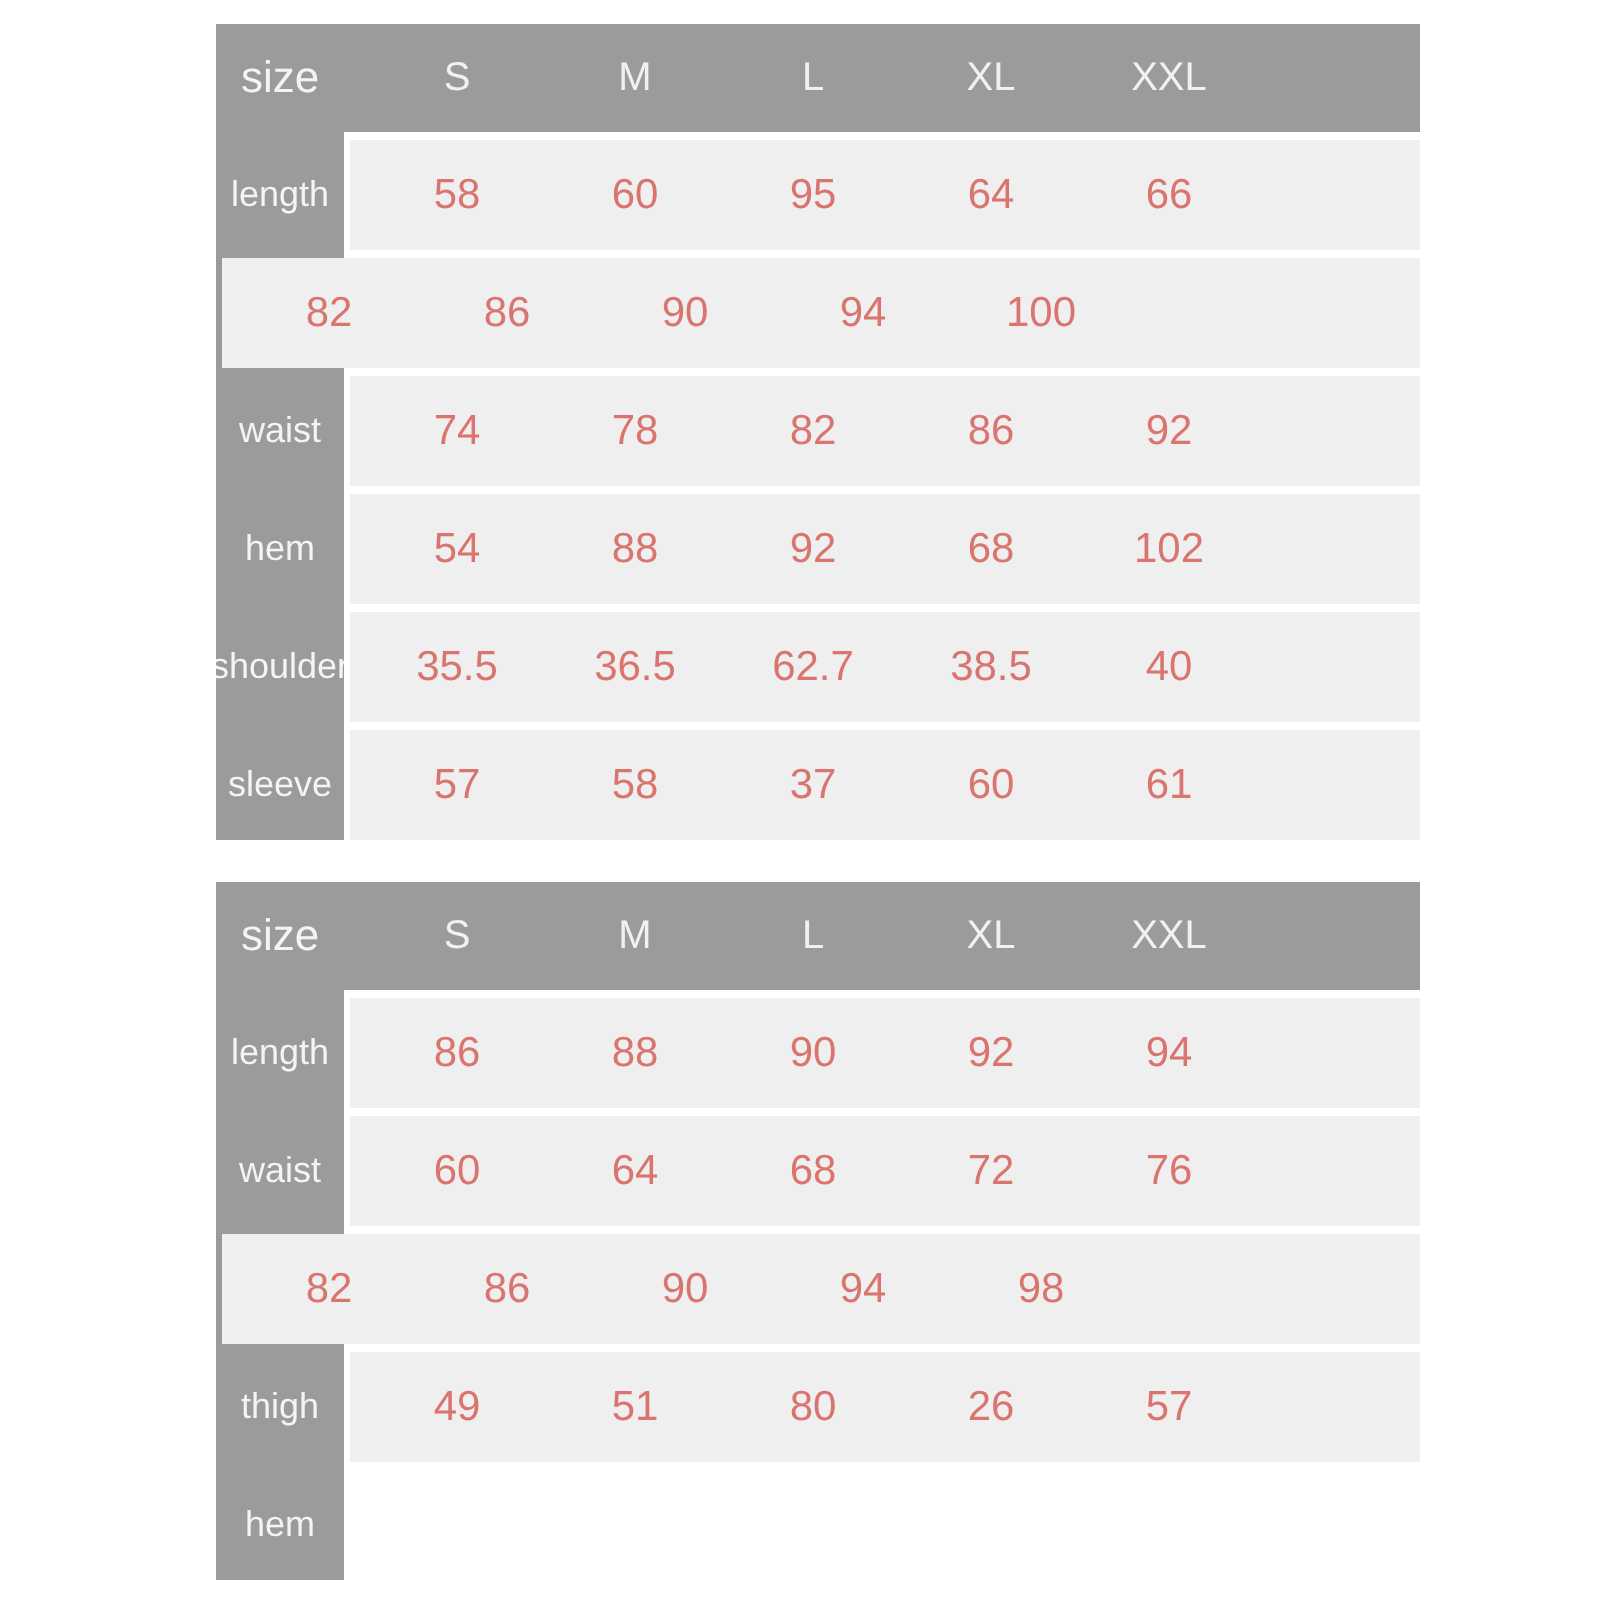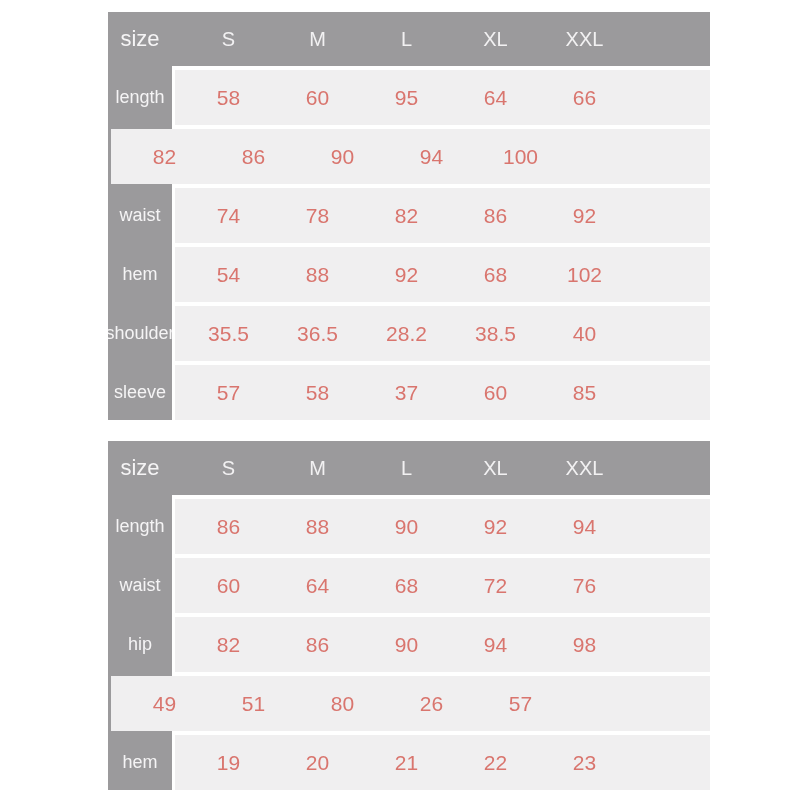--- a/index.html
+++ b/index.html
@@ -147,36 +147,36 @@
         <div class="cell"></div>
       </div>
     </div>
 
     <div class="trow">
       <div class="lbl">shoulder</div>
       <div class="sep"></div>
       <div class="data">
         <div class="cell">35.5</div>
         <div class="cell">36.5</div>
-        <div class="cell">28.2</div>
+        <div class="cell">62.7</div>
         <div class="cell">38.5</div>
         <div class="cell">40</div>
         <div class="cell"></div>
       </div>
     </div>
 
     <div class="trow">
       <div class="lbl">sleeve</div>
       <div class="sep"></div>
       <div class="data">
         <div class="cell">57</div>
         <div class="cell">58</div>
         <div class="cell">37</div>
         <div class="cell">60</div>
-        <div class="cell">85</div>
+        <div class="cell">61</div>
         <div class="cell"></div>
       </div>
     </div>
   </div>
 
   <div class="size-table t2">
     <div class="label-strip"></div>
 
     <div class="thead">
       <div class="lbl">size</div>
@@ -211,51 +211,43 @@
         <div class="cell">60</div>
         <div class="cell">64</div>
         <div class="cell">68</div>
         <div class="cell">72</div>
         <div class="cell">76</div>
         <div class="cell"></div>
       </div>
     </div>
 
     <div class="trow">
-      <div class="lbl">hip</div>
       <div class="sep"></div>
       <div class="data">
         <div class="cell">82</div>
         <div class="cell">86</div>
         <div class="cell">90</div>
         <div class="cell">94</div>
         <div class="cell">98</div>
         <div class="cell"></div>
       </div>
     </div>
 
     <div class="trow">
+      <div class="lbl">thigh</div>
       <div class="sep"></div>
       <div class="data">
         <div class="cell">49</div>
         <div class="cell">51</div>
         <div class="cell">80</div>
         <div class="cell">26</div>
         <div class="cell">57</div>
         <div class="cell"></div>
       </div>
     </div>
 
     <div class="trow">
       <div class="lbl">hem</div>
       <div class="sep"></div>
-      <div class="data">
-        <div class="cell">19</div>
-        <div class="cell">20</div>
-        <div class="cell">21</div>
-        <div class="cell">22</div>
-        <div class="cell">23</div>
-        <div class="cell"></div>
-      </div>
     </div>
   </div>
 
 </div>
 
 </body></html>

